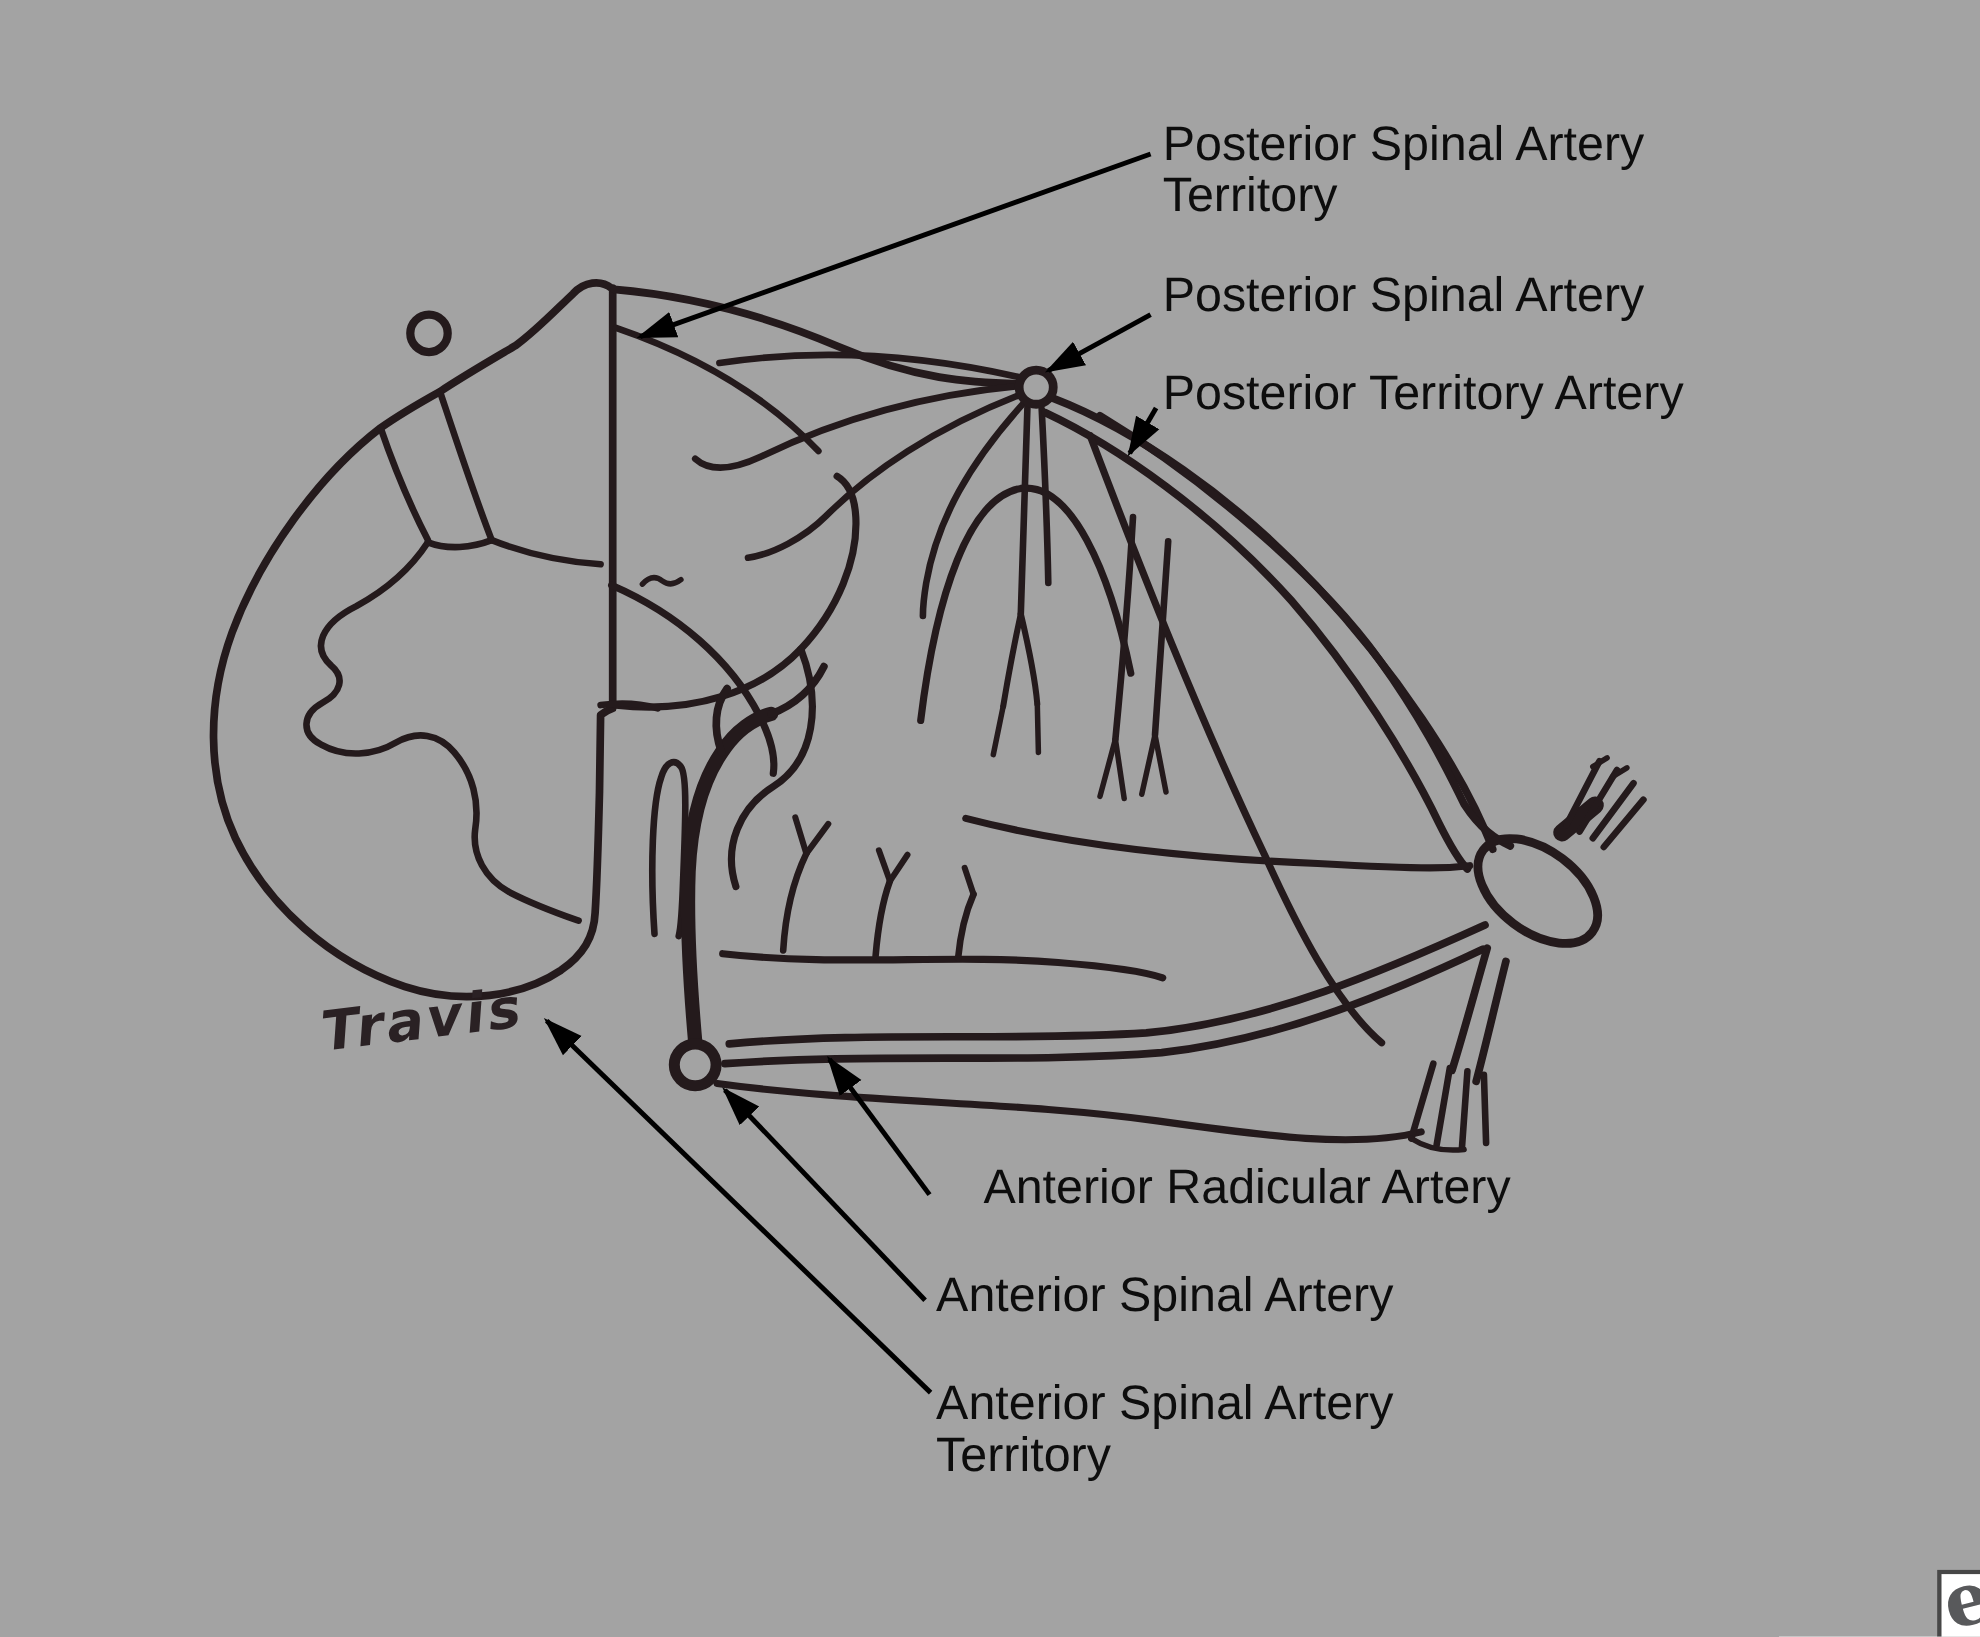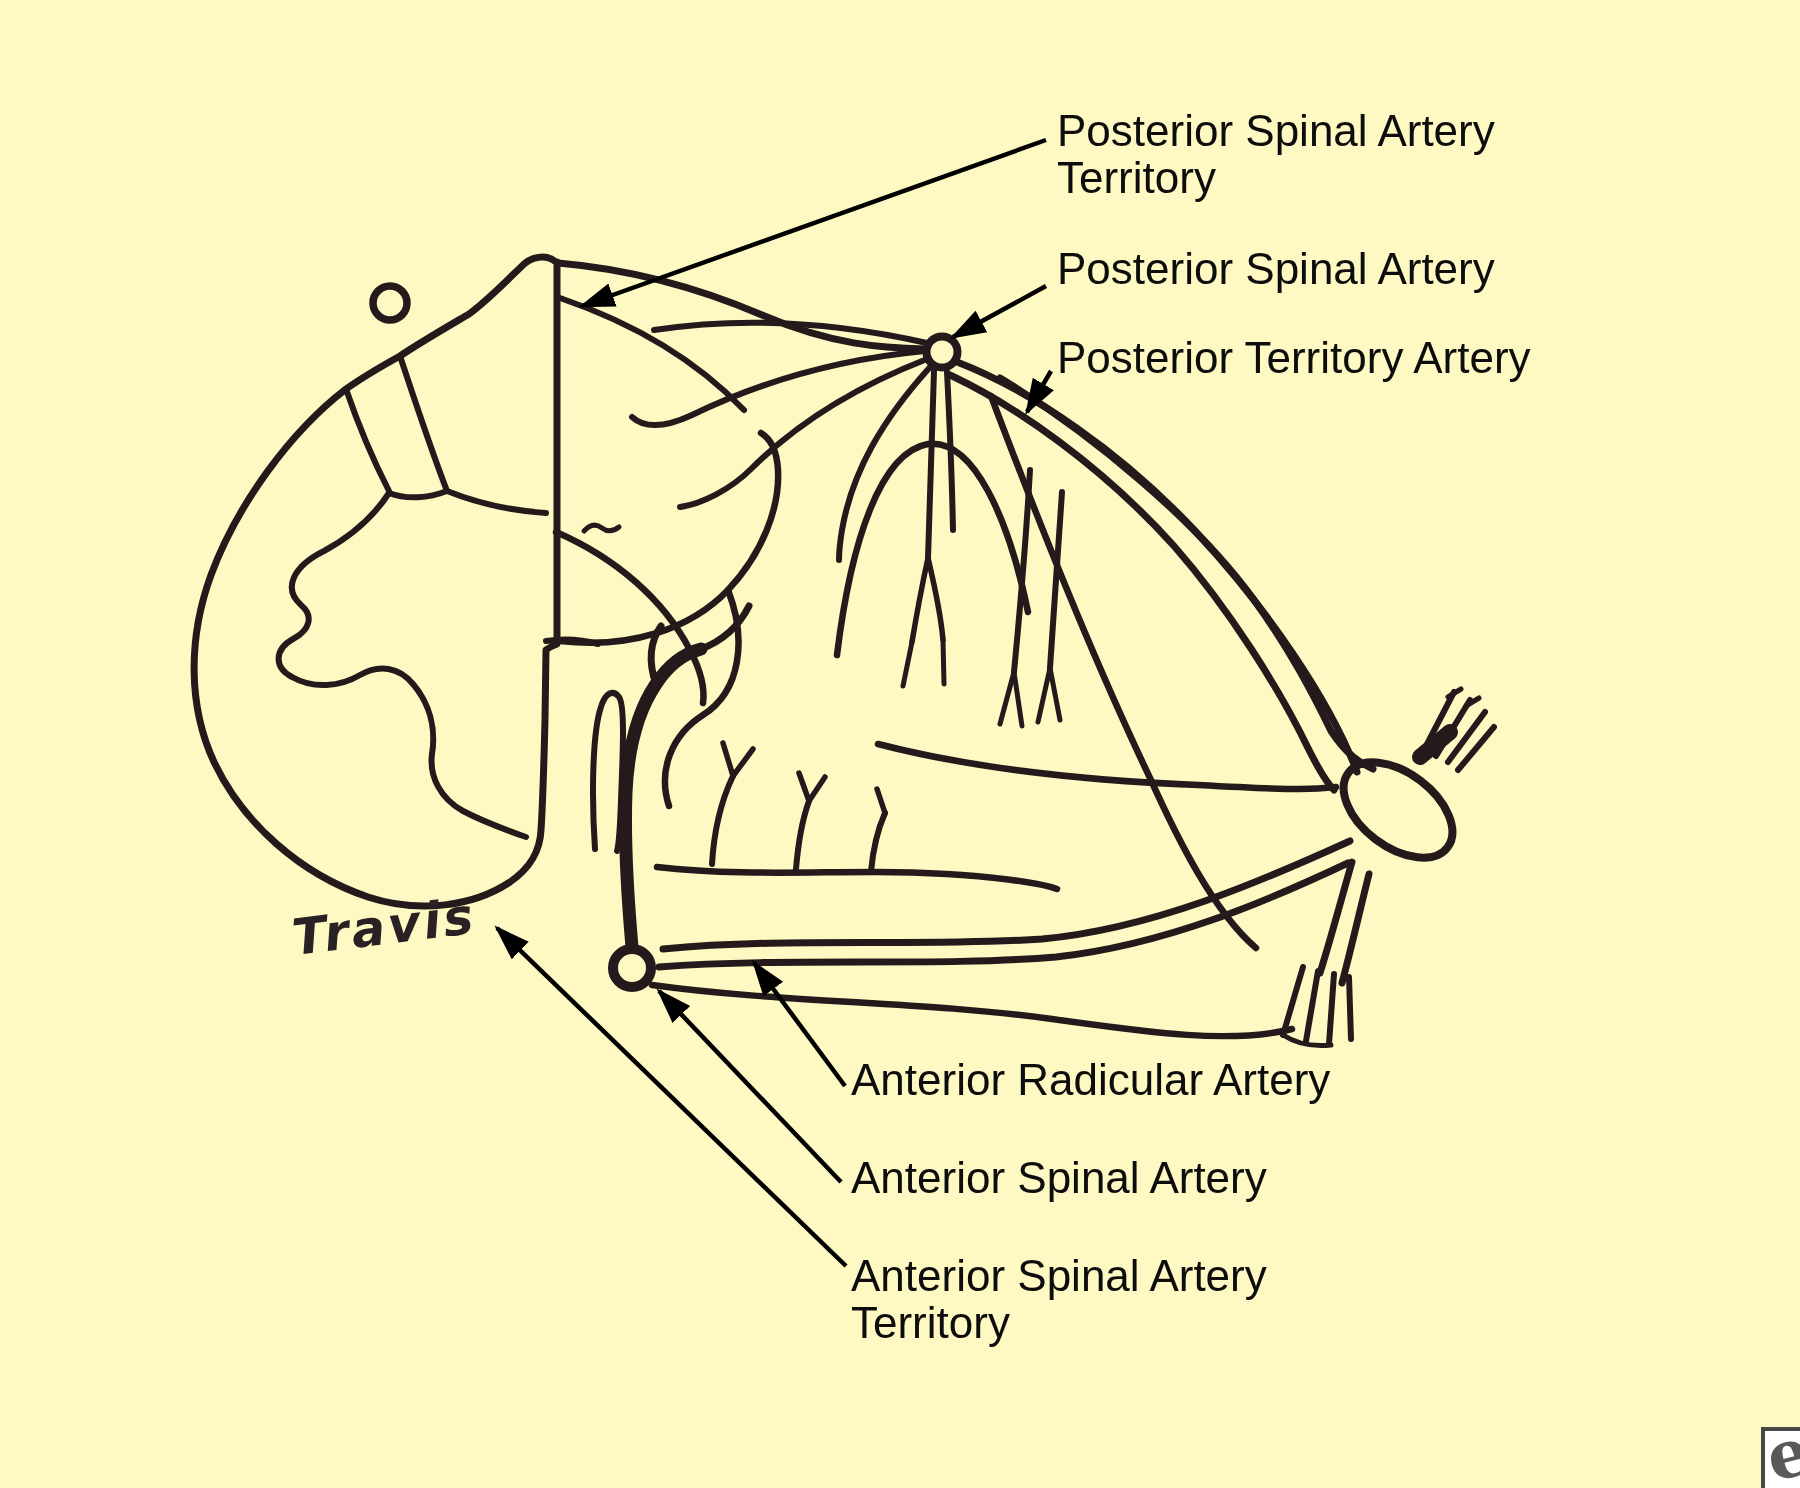--- a/index.html
+++ b/index.html
@@ -1,16 +1,16 @@
 <!DOCTYPE html>
 <html><head>
 <meta charset="utf-8">
 <style>
   html,body{margin:0;padding:0;background:#ffffff;}
-  .canvas{position:relative;width:1800px;height:1488px;background:#fef9c3;overflow:hidden;
+  .canvas{position:relative;width:1800px;height:1488px;background:#a3a3a3;overflow:hidden;
           font-family:"Liberation Sans", sans-serif;}
   .fig-svg{position:absolute;left:0;top:0;}
   .ink{stroke:#241a1c;fill:none;stroke-linecap:round;stroke-linejoin:round;}
   .anno{stroke:#000000;fill:none;}
   .label{position:absolute;color:#0d0d0d;font-size:44px;line-height:47px;white-space:nowrap;
          letter-spacing:0px;}
   .signature{position:absolute;left:292px;top:898px;font-size:50px;font-style:italic;font-weight:600;
              color:#2a2124;transform:rotate(-7deg);letter-spacing:3px;font-family:"DejaVu Sans",sans-serif;}
   .logo{position:absolute;left:1761px;top:1427px;width:54px;height:58px;background:#ffffff;
         border:4px solid #474747;overflow:hidden;}
@@ -151,21 +151,21 @@
 
   <div class="label" style="left:1057px;top:107px">
     <div>Posterior Spinal Artery</div>
     <div>Territory</div>
   </div>
 
   <div class="label" style="left:1057px;top:245px">Posterior Spinal Artery</div>
 
   <div class="label" style="left:1057px;top:334px">Posterior Territory Artery</div>
 
-  <div class="label" style="left:851px;top:1056px">Anterior Radicular Artery</div>
+  <div class="label" style="left:894px;top:1056px">Anterior Radicular Artery</div>
 
   <div class="label" style="left:851px;top:1154px">Anterior Spinal Artery</div>
 
   <div class="label" style="left:851px;top:1252px">
     <div>Anterior Spinal Artery</div>
     <div>Territory</div>
   </div>
 
   <div class="signature">Travis</div>
 

